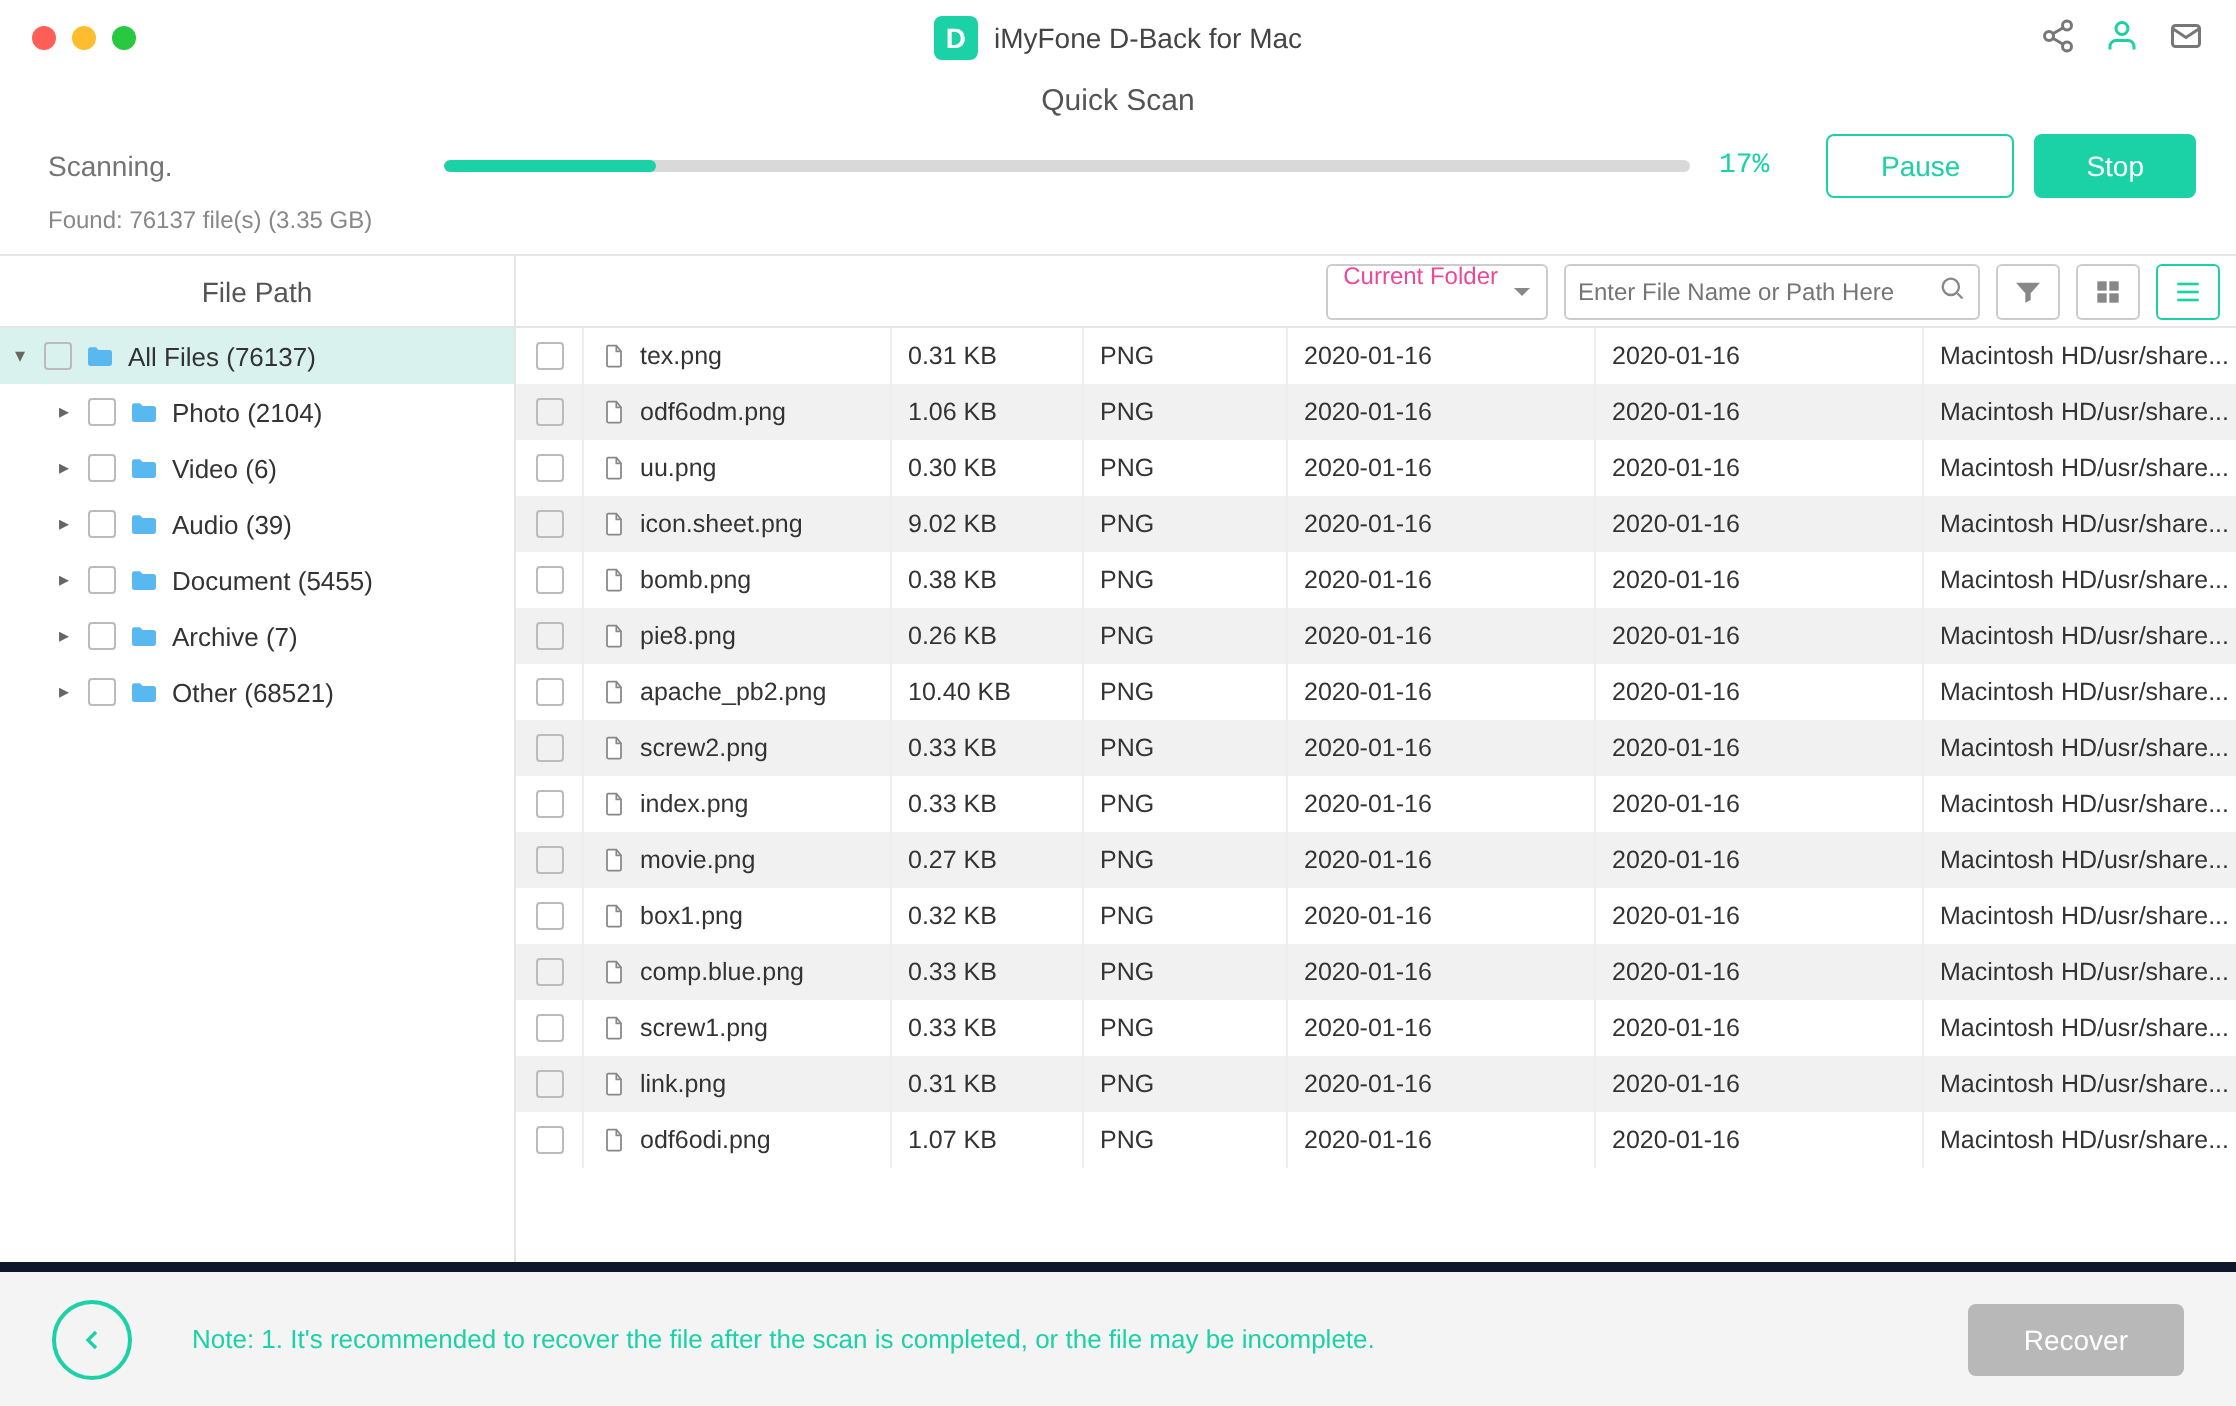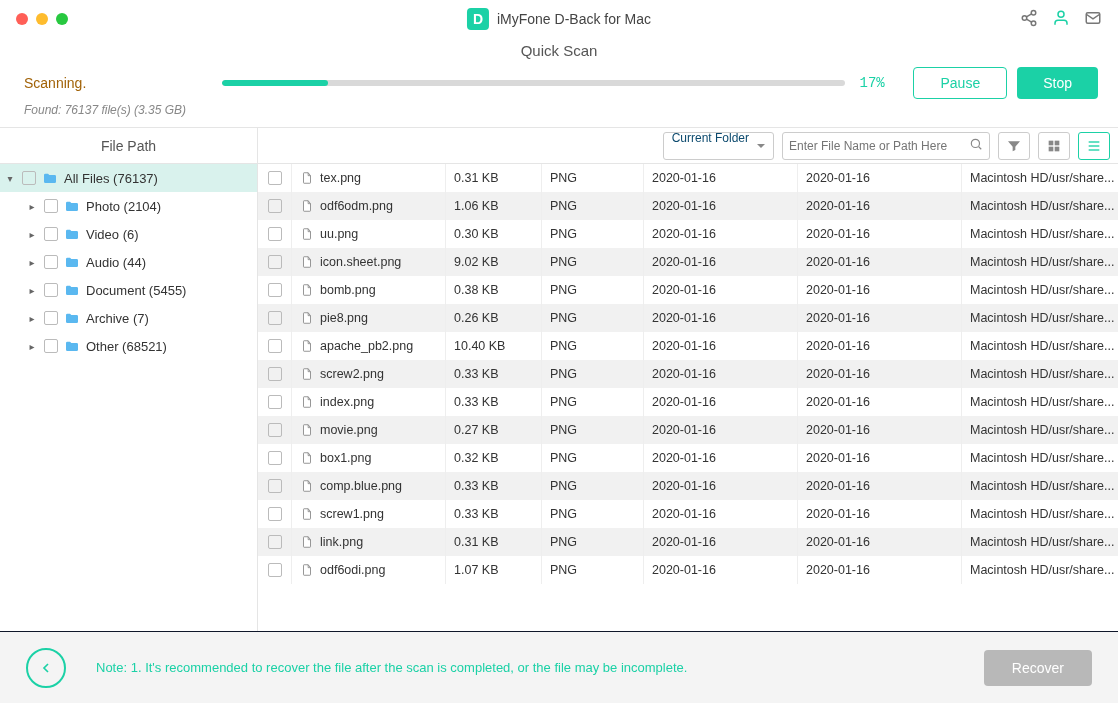--- a/index.html
+++ b/index.html
@@ -32,30 +32,30 @@
 .header-icons svg { width: 18px; height: 18px; }
 
 .scan-title { text-align: center; font-size: 15px; color: #555; padding: 4px 0 2px; }
 
 .scan-row {
   display: flex;
   align-items: center;
   padding: 6px 20px 4px 24px;
   gap: 18px;
 }
-.scan-status { width: 180px; font-size: 14px; color: #a16207; }
+.scan-status { width: 180px; font-size: 14px; color: #737373; }
 .progress-wrap { flex: 1; display: flex; align-items: center; gap: 14px; }
 .progress-bar { flex: 1; height: 6px; background: #d9d9d9; border-radius: 3px; position: relative; overflow: hidden; }
 .progress-fill { height: 100%; background: #1bd1a6; border-radius: 3px; }
 .progress-pct { color: #1bd1a6; font-size: 14px; font-weight: 500; width: 36px; font-family: Liberation Mono, monospace; }
 .scan-btns { display: flex; gap: 10px; }
 .btn { height: 32px; padding: 0 26px; border-radius: 4px; font-size: 14px; cursor: pointer; border: none; }
 .btn-pause { background: #fff; border: 1px solid #1bd1a6; color: #1bd1a6; }
 .btn-stop { background: #1bd1a6; color: #fff; }
-.found-line { padding: 0 24px 10px; font-size: 12px; color: #888; font-style: italic; }
+.found-line { padding: 0 24px 10px; font-size: 12px; color: #888; }
 
 .body { flex: 1; display: flex; border-top: 1px solid #e5e5e5; overflow: hidden; }
 
 .sidebar { width: 258px; display: flex; flex-direction: column; border-right: 1px solid #e5e5e5; }
 .tabs { display: flex; height: 36px; border-bottom: 1px solid #e5e5e5; }
 .tab { flex: 1; display: flex; align-items: center; justify-content: center; font-size: 14px; color: #555; cursor: pointer; border-right: 1px solid #e5e5e5; position: relative; }
 .tab:last-child { border-right: none; }
 .tab.active { color: #1bd1a6; }
 .tab.active::after { content: ""; position: absolute; bottom: -1px; left: 20%; right: 20%; height: 2px; background: #1bd1a6; }
 
@@ -65,21 +65,21 @@
 .caret { width: 12px; text-align: center; color: #666; font-size: 10px; }
 .chk { width: 14px; height: 14px; border: 1px solid #bbb; border-radius: 2px; margin: 0 6px; flex-shrink: 0; }
 .ficon { width: 16px; height: 14px; margin-right: 6px; flex-shrink: 0; }
 .ficon svg { display: block; }
 .tree-label { white-space: nowrap; overflow: hidden; text-overflow: ellipsis; }
 .indent-0 { padding-left: 4px; }
 .indent-1 { padding-left: 26px; }
 
 .main { flex: 1; display: flex; flex-direction: column; overflow: hidden; }
 .toolbar { height: 36px; display: flex; align-items: center; justify-content: flex-end; gap: 8px; padding: 0 8px; border-bottom: 1px solid #e5e5e5; }
-.folder-sel { height: 28px; border: 1px solid #ccc; border-radius: 3px; padding: 0 24px 16px 8px; font-size: 12px; color: #0c4a6e; display: flex; align-items: center; position: relative; cursor: pointer; background: #fff; }
+.folder-sel { height: 28px; border: 1px solid #ccc; border-radius: 3px; padding: 0 24px 16px 8px; font-size: 12px; color: #ec4899; display: flex; align-items: center; position: relative; cursor: pointer; background: #fff; }
 .folder-sel::after { content: ""; position: absolute; right: 8px; top: 11px; border: 4px solid transparent; border-top-color: #888; }
 .search-wrap { height: 28px; border: 1px solid #ccc; border-radius: 3px; display: flex; align-items: center; padding: 0 6px; width: 208px; gap: 6px; }
 .search-wrap input { border: none; outline: none; flex: 1; font-size: 12px; color: #555; background: transparent; }
 .search-wrap svg { width: 14px; height: 14px; color: #888; }
 .tbtn { width: 32px; height: 28px; border: 1px solid #ccc; border-radius: 3px; display: flex; align-items: center; justify-content: center; color: #888; cursor: pointer; background: #fff; }
 .tbtn.active { color: #1bd1a6; border-color: #1bd1a6; }
 .tbtn svg { width: 16px; height: 16px; }
 
 .table { flex: 1; overflow: auto; }
 .thead { display: flex; height: 30px; align-items: stretch; border-bottom: 1px solid #ddd; font-size: 13px; color: #333; background: #fff; position: sticky; top: 0; }
@@ -90,21 +90,21 @@
 .col-size { width: 96px; }
 .col-fmt { width: 102px; }
 .col-created { width: 154px; }
 .col-mod { width: 164px; }
 .col-path { flex: 1; }
 .trow { display: flex; height: 28px; font-size: 12.5px; color: #333; }
 .trow:nth-child(even) { background: #f1f1f1; }
 .file-ico { margin-right: 6px; display: inline-flex; }
 .file-ico svg { width: 14px; height: 16px; }
 
-.footer { height: 72px; background: #f4f4f4; border-top: 1px solid #0f172a; display: flex; align-items: center; padding: 0 26px; gap: 30px; }
+.footer { height: 72px; background: #f4f4f4; border-top: 5px solid #0f172a; display: flex; align-items: center; padding: 0 26px; gap: 30px; }
 .back-btn { width: 40px; height: 40px; border-radius: 50%; border: 2px solid #1bd1a6; display: flex; align-items: center; justify-content: center; color: #1bd1a6; cursor: pointer; }
 .back-btn svg { width: 16px; height: 16px; }
 .note { flex: 1; font-size: 13px; line-height: 1.5; }
 .note .line1 { color: #1bd1a6; }
 .note .line2 { color: #777; }
 .btn-recover { background: #b8b8b8; color: #fff; height: 36px; padding: 0 28px; border-radius: 4px; border: none; font-size: 14px; cursor: not-allowed; }
 
 </style>
 </head>
 <body>
@@ -193,21 +193,21 @@
             <span class="tree-label">Video (6)</span>
           </div>
           <div class="tree-row indent-1">
             <span class="caret">▸</span>
             <span class="chk"></span>
             <span class="ficon">
               <svg viewBox="0 0 24 24" fill="#5ab8f0">
                 <path d="M3 6a2 2 0 0 1 2-2h4l2 2h8a2 2 0 0 1 2 2v8a2 2 0 0 1-2 2H5a2 2 0 0 1-2-2V6z"></path>
               </svg>
             </span>
-            <span class="tree-label">Audio (44)</span>
+            <span class="tree-label">Audio (39)</span>
           </div>
           <div class="tree-row indent-1">
             <span class="caret">▸</span>
             <span class="chk"></span>
             <span class="ficon">
               <svg viewBox="0 0 24 24" fill="#5ab8f0">
                 <path d="M3 6a2 2 0 0 1 2-2h4l2 2h8a2 2 0 0 1 2 2v8a2 2 0 0 1-2 2H5a2 2 0 0 1-2-2V6z"></path>
               </svg>
             </span>
             <span class="tree-label">Document (5455)</span>

